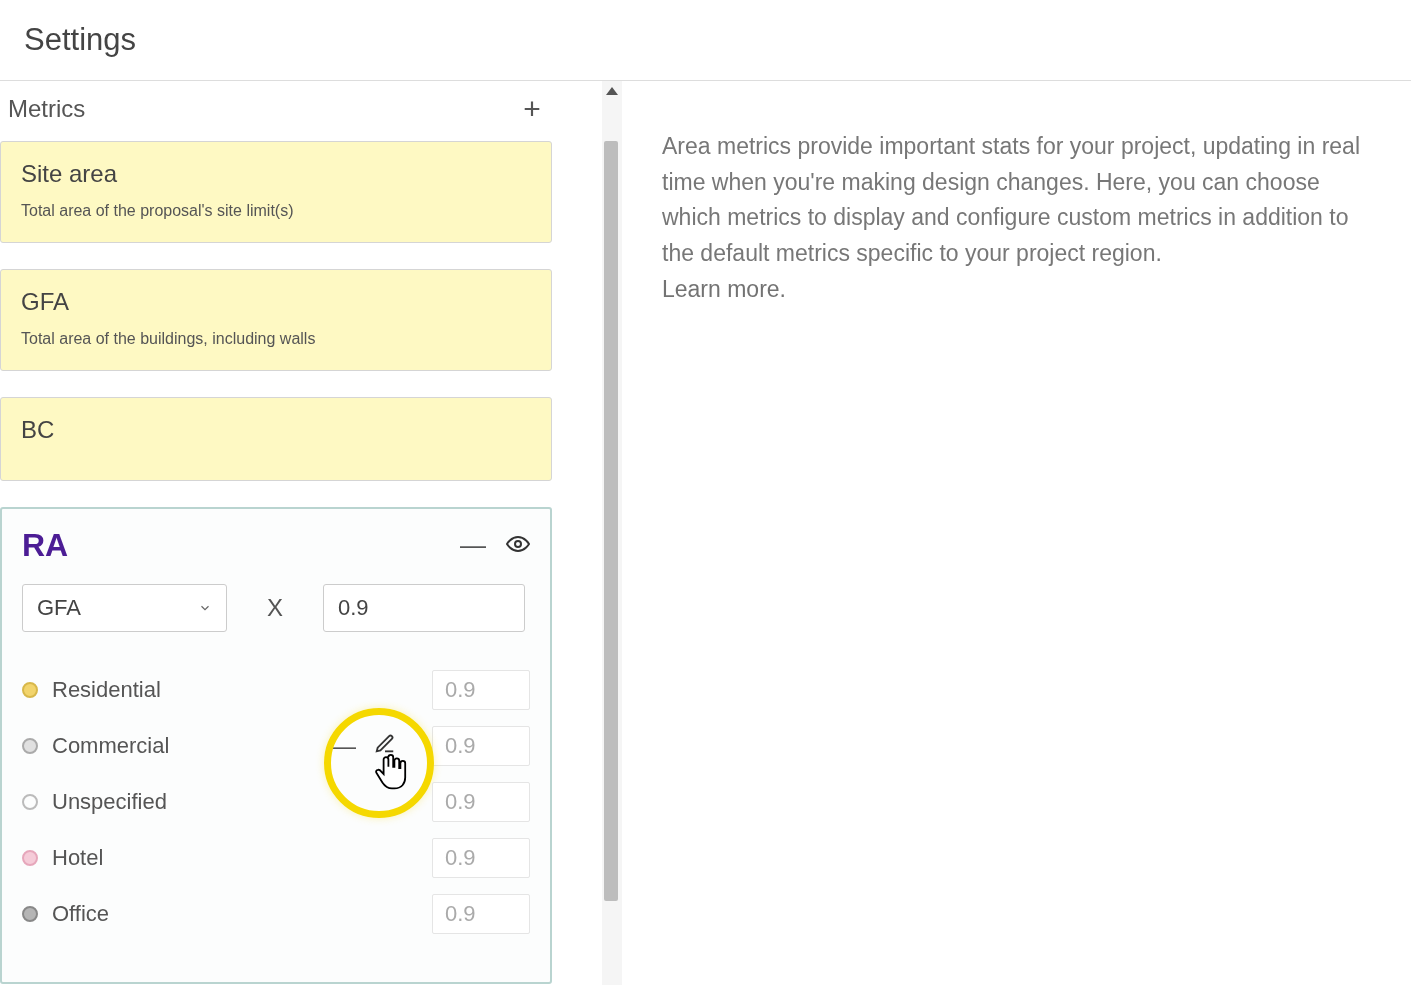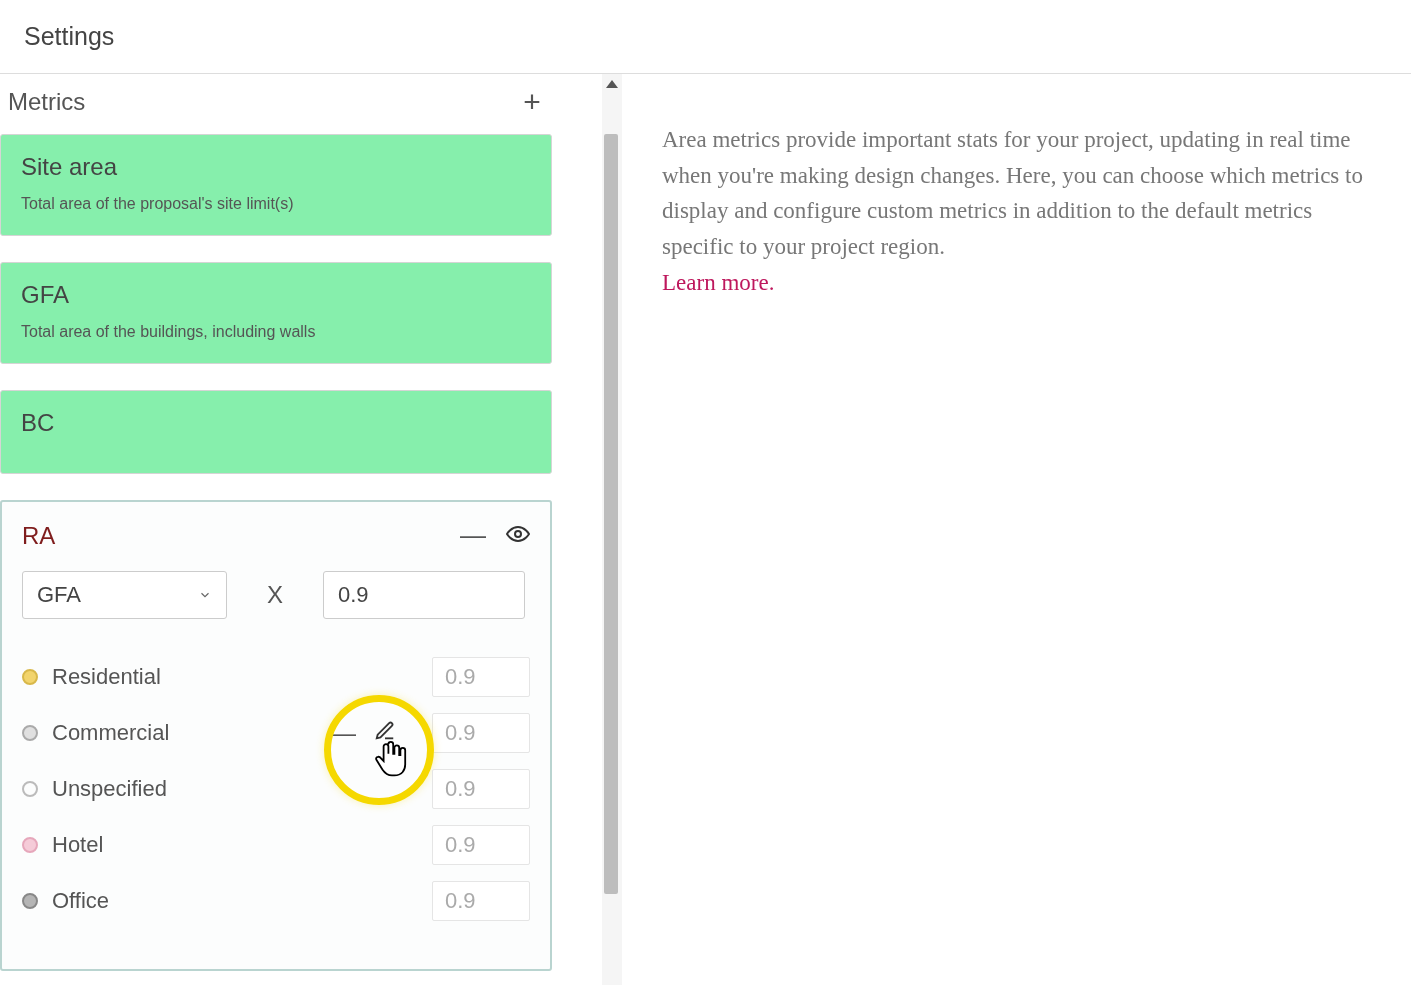--- a/index.html
+++ b/index.html
@@ -12,21 +12,21 @@
     overflow: hidden;
   }
   .page {
     display: flex;
     flex-direction: column;
     height: 100%;
   }
   .header {
     padding: 22px 24px;
     border-bottom: 1px solid #ddd;
-    font-size: 25px;
+    font-size: 31px;
     color: #444;
   }
   .body {
     display: flex;
     flex: 1;
     overflow: hidden;
   }
   .sidebar {
     width: 330px;
     padding: 22px 0 0 0;
@@ -70,21 +70,21 @@
     display: flex;
     align-items: center;
     justify-content: center;
   }
   .card {
     border: 1px solid #d5d5d5;
     border-radius: 3px;
     padding: 18px 20px 22px 20px;
     margin: 0 0 26px 0;
     width: 552px;
-    background: #86efac;
+    background: #fef9c3;
   }
   .card-title {
     font-size: 24px;
     color: #444;
     margin-bottom: 14px;
   }
   .card-desc {
     font-size: 16px;
     color: #555;
   }
@@ -93,22 +93,23 @@
     background: #fcfdfd;
     padding-bottom: 40px;
   }
   .expanded-header {
     display: flex;
     align-items: center;
     justify-content: space-between;
     margin-bottom: 20px;
   }
   .expanded-title {
-    font-size: 24px;
-    color: #7f1d1d;
+    font-size: 32px;
+    color: #4c1d95;
+    font-weight: bold;
   }
   .header-icons {
     display: flex;
     gap: 20px;
     align-items: center;
   }
   .minus-icon {
     font-size: 26px;
     color: #555;
   }
@@ -240,25 +241,24 @@
     border-radius: 2px;
   }
   .info-panel {
     flex: 1;
     padding: 48px 40px 0 40px;
   }
   .info-text {
     font-size: 23px;
     color: #777;
     line-height: 1.55;
-    font-family: Liberation Serif, serif;
   }
   .learn-more {
     font-size: 23px;
-    color: #be185d;
+    color: #737373;
     cursor: pointer;
     display: inline;
   }
 </style>
 </head>
 <body>
 
 <div class="page">
   <div class="header">
     <span>Settings</span>

